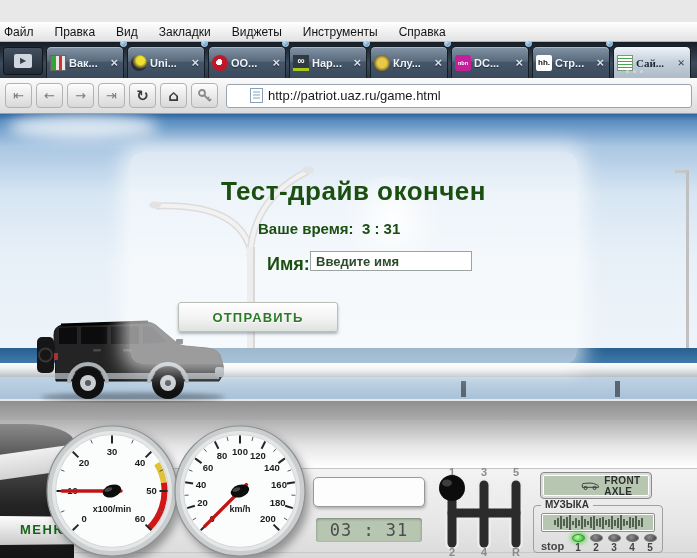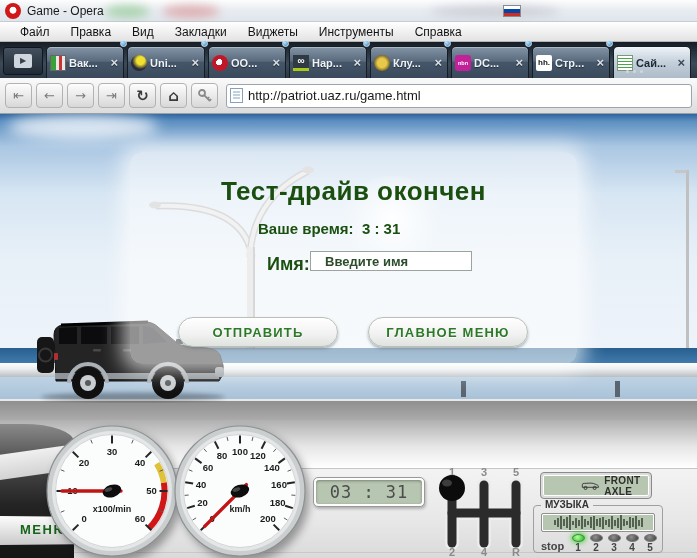--- a/index.html
+++ b/index.html
@@ -17,36 +17,36 @@
   .blob.gray{left:430px;width:130px;background:#b8b8c2;opacity:.5;}
   .opera-logo{position:absolute;left:5px;top:3px;width:16px;height:16px;border-radius:50%;
     background:radial-gradient(circle at 50% 45%,#fff 0 26%,#d01818 32% 80%,#9c0f0f 100%);}
   .win-title{position:absolute;left:27px;top:4px;font-size:12px;color:#1a1a1a;}
   .flag{position:absolute;left:503px;top:5px;width:18px;height:12px;border:1px solid #8a8a8a;
     background:linear-gradient(180deg,#fff 0 33%,#0046a8 33% 66%,#d02b20 66%);}
 
   
   .menubar{position:absolute;left:0;top:22px;width:697px;height:20px;
     background:linear-gradient(180deg,#ffffff,#e3e3e3);border-bottom:1px solid #b5b5b5;
-    display:flex;align-items:center;padding-left:20px;}
+    display:flex;align-items:center;padding-left:4px;}
   .menu-item{font-size:12px;color:#141414;margin-right:21px;white-space:nowrap;cursor:default;}
 
   
   .tabbar{position:absolute;left:0;top:42px;width:697px;height:36px;
     background:linear-gradient(180deg,#151d26,#3c4a59 60%,#2b3745);}
   .panel-toggle{position:absolute;left:3px;top:5px;width:40px;height:28px;border-radius:3px;
     background:linear-gradient(180deg,#44505e,#202a36);border:1px solid #10161c;
     display:flex;align-items:center;justify-content:center;}
   .panel-toggle .pt-ico{width:18px;height:14px;background:#cfd6dd;border-radius:2px;
     font-size:8px;color:#39424c;text-align:center;line-height:14px;}
   .tab{position:absolute;top:4px;width:78px;height:32px;border-radius:5px 5px 0 0;
     background:linear-gradient(180deg,#8294a6 0%,#5a6b7d 45%,#46566a 50%,#3a4a5c);
     border:1px solid #141c24;border-bottom:none;box-shadow:inset 0 1px 0 rgba(255,255,255,.35);
     display:flex;align-items:center;padding:0 3px;cursor:pointer;}
-  .tab.active{background:linear-gradient(180deg,#eef3f8,#c3cfda 50%,#aebbc8);}
+  .tab.active{background:linear-gradient(180deg,#eef3f8,#c3cfda 50%,#aebbc8);font-family:Liberation Serif, serif;}
   .tab .tlabel{flex:1;font-size:11px;font-weight:bold;color:#eef3f8;overflow:hidden;
     white-space:nowrap;text-shadow:0 1px 1px rgba(0,0,0,.5);}
   .tab.active .tlabel{color:#1c2835;text-shadow:none;}
   .tab .tclose{font-size:13px;font-weight:bold;color:#d7dee6;padding:0 2px;text-shadow:0 1px 1px rgba(0,0,0,.5);}
   .tab.active .tclose{color:#3a4a5a;text-shadow:none;}
   .ticon{width:16px;height:16px;margin-right:3px;flex:none;display:flex;
     align-items:center;justify-content:center;font-weight:bold;position:relative;}
   .ti-doc1{background:linear-gradient(90deg,#3aa03a 0 5px,#e8e8e8 5px 8px,#cc3333 8px 11px,#e8e8e8 11px);border:1px solid #666;}
   .ti-uni{border-radius:50%;background:radial-gradient(circle at 60% 35%,#f0e030 0 28%,#2a2a38 60%);}
   .ti-red{border-radius:50%;background:radial-gradient(circle at 45% 45%,#fff 0 3px,#c01828 3px);}
@@ -63,21 +63,21 @@
   
   .navbar{position:absolute;left:0;top:78px;width:697px;height:36px;
     background:linear-gradient(180deg,#fafafa,#dcdcdc);border-bottom:1px solid #98a0a8;
     display:flex;align-items:center;padding:0 5px;gap:4px;}
   .navbtn{width:27px;height:25px;border-radius:4px;border:1px solid #b2b2b2;
     background:linear-gradient(180deg,#fdfdfd,#d8d8d8);color:#7a7a7a;
     font-family:"DejaVu Sans",sans-serif;font-size:13px;display:flex;align-items:center;
     justify-content:center;cursor:pointer;}
   .navbtn.strong{color:#3a3a3a;font-size:15px;font-weight:bold;}
   .addressbar{flex:1;height:24px;background:#fff;border:1px solid #9aa5b1;border-radius:3px;
-    margin-left:4px;display:flex;align-items:center;padding:0 3px;gap:5px;}
+    margin-left:4px;display:flex;align-items:center;padding:0 23px;gap:5px;}
   .url-text{font-size:13px;color:#1a1a1a;white-space:nowrap;}
 
   
   .game{position:absolute;left:0;top:114px;width:697px;height:444px;overflow:hidden;}
   .sky{position:absolute;left:0;top:0;width:697px;height:285px;
     background:linear-gradient(180deg,#30659e 0,#5b8ec0 7px,#a9c6e2 32px,#d7e6f3 80px,#e9f1f8 150px,#eef4fa 100%);}
   .cloud{position:absolute;left:8px;top:0px;width:150px;height:26px;border-radius:50%;
     background:#fff;opacity:.75;filter:blur(7px);}
   .sun-glow{position:absolute;left:335px;top:62px;width:115px;height:85px;border-radius:50%;
     background:radial-gradient(circle,rgba(255,255,255,.95),rgba(255,255,255,0) 70%);}
@@ -99,22 +99,22 @@
 
   
   .dialog{position:absolute;left:130px;top:38px;width:447px;height:212px;border-radius:12px;
     background:rgba(255,255,255,.55);box-shadow:0 0 20px 8px rgba(255,255,255,.65);z-index:6;}
   .dlg-title{position:absolute;left:0;top:24px;width:100%;text-align:center;
     font-size:26px;font-weight:bold;color:#1b4f10;letter-spacing:.5px;}
   .dlg-time{position:absolute;left:128px;top:68px;font-size:15px;font-weight:bold;color:#1b4f10;}
   .dlg-name-label{position:absolute;left:137px;top:102px;font-size:18px;font-weight:bold;color:#1b4f10;}
   .name-input{position:absolute;left:180px;top:99px;width:162px;height:20px;border:1px solid #9aa5a0;
     background:#fff;font-family:"Liberation Sans",sans-serif;font-size:13px;font-weight:bold;
-    color:#2c4c2c;padding:0 14px;}
-  .dlg-btn{position:absolute;top:165px;width:160px;height:30px;border-radius:15px;
+    color:#2c4c2c;padding:0 5px;}
+  .dlg-btn{position:absolute;top:150px;width:160px;height:30px;border-radius:3px;
     background:linear-gradient(180deg,#ffffff,#f2f2f2 55%,#dfe3df);border:1px solid #b8c0b8;
     box-shadow:0 2px 3px rgba(110,120,130,.55),inset 0 1px 0 #fff;
     font-size:13px;font-weight:bold;color:#2c7a28;letter-spacing:1.2px;text-shadow:0 1px 0 #fff;
     display:flex;align-items:center;justify-content:center;cursor:pointer;}
   .btn-submit{left:48px;} .btn-mainmenu{left:238px;}
 
   
   .panel{position:absolute;left:0;top:354px;width:697px;height:90px;border-top:1px solid #c6c6c6;
     background:linear-gradient(180deg,#f3f3f3,#e7e7e7 60%,#dadada);z-index:1;}
   .panel-bottom-line{position:absolute;left:0;top:438px;width:697px;height:1px;background:#c9c9c9;z-index:2;}
@@ -131,21 +131,21 @@
     color:#15651a;letter-spacing:1.5px;}
   .gauge{position:absolute;top:309px;z-index:5;filter:drop-shadow(4px 5px 4px rgba(0,0,0,.35));}
   .gauge.tach{left:44px;} .gauge.speedo{left:172px;}
 
   .lcd{position:absolute;left:313px;width:112px;border:1px solid #999;border-radius:5px;
     background:#fdfdfd;padding:2px;z-index:5;box-shadow:1px 2px 3px rgba(0,0,0,.25);}
   .lcd-inner{width:100%;height:100%;background:#b7c6b1;border-radius:3px;
     box-shadow:inset 0 1px 3px rgba(0,0,0,.35);display:flex;align-items:center;justify-content:center;}
   .lcd-time{top:363px;height:30px;}
   .lcd-dist{top:399px;height:29px;}
-  .lcd-time .lcd-inner{font-family:"DejaVu Sans Mono",monospace;font-size:17px;color:#4d4d4d;letter-spacing:1px;}
+  .lcd-time .lcd-inner{font-family:"DejaVu Sans Mono",monospace;font-size:17px;color:#4d4d4d;letter-spacing:1px;margin-top:38px;}
   .dist-num{font-family:"DejaVu Sans Mono",monospace;font-size:16px;color:#4d4d4d;}
   .dist-unit{font-size:11px;color:#4d4d4d;margin-left:5px;font-weight:bold;}
 
   .shifter{position:absolute;left:438px;top:350px;z-index:5;}
   .frontaxle{position:absolute;left:540px;top:358px;width:112px;height:27px;border:1px solid #8a8a8a;
     border-radius:4px;background:#dcdcdc;padding:2px;z-index:5;cursor:pointer;}
   .fa-inner{width:100%;height:100%;background:#b7c6b1;border:1px solid #fff;border-radius:2px;
     display:flex;align-items:center;justify-content:center;gap:5px;
     font-size:10px;font-weight:bold;color:#2e2e2e;letter-spacing:.4px;padding-left:37px;}
 
@@ -164,28 +164,20 @@
     background:radial-gradient(circle at 40% 35%,#909090,#3a3a3a);}
   .led-group.on .led{background:radial-gradient(circle at 40% 35%,#b6ff9e,#17b517);
     box-shadow:0 0 5px 1px #4ed03c;border-color:#3f8f3f;}
   .led-num{font-size:10px;font-weight:bold;color:#444;line-height:10px;margin-top:1px;}
 </style>
 </head>
 <body>
 
 <div class="screen">
 
-  <div class="titlebar">
-    <div class="blob green"></div>
-    <div class="blob pink"></div>
-    <div class="blob gray"></div>
-    <div class="opera-logo"></div>
-    <div class="win-title">Game - Opera</div>
-    <div class="flag"></div>
-  </div>
 
   <div class="menubar">
     <span class="menu-item">Файл</span>
     <span class="menu-item">Правка</span>
     <span class="menu-item">Вид</span>
     <span class="menu-item">Закладки</span>
     <span class="menu-item">Виджеты</span>
     <span class="menu-item">Инструменты</span>
     <span class="menu-item">Справка</span>
   </div>
@@ -329,21 +321,20 @@
     </svg>
 
     <div class="dialog">
       <div class="dlg-title">Тест-драйв окончен</div>
       <div class="dlg-time">
         <span>Ваше время:</span>&nbsp;&nbsp;<span>3 : 31</span>
       </div>
       <div class="dlg-name-label">Имя:</div>
       <input class="name-input" type="text" value="Введите имя" style="">
       <div class="dlg-btn btn-submit">ОТПРАВИТЬ</div>
-      <div class="dlg-btn btn-mainmenu">ГЛАВНОЕ МЕНЮ</div>
     </div>
 
     <div class="panel"></div>
     <div class="panel-bottom-line"></div>
     <div class="darkleft"></div>
     <div class="ribbon-upper"></div>
     <div class="menu-ribbon">
       <span>МЕНЮ</span>
     </div>
 

